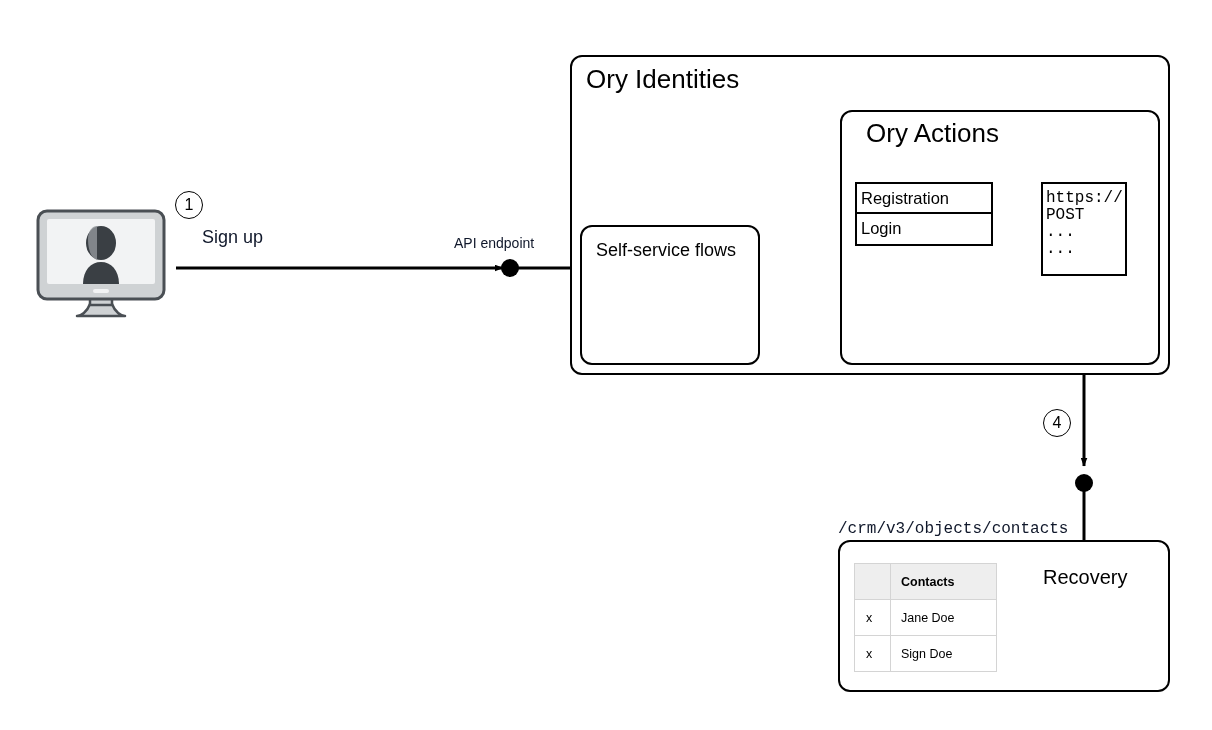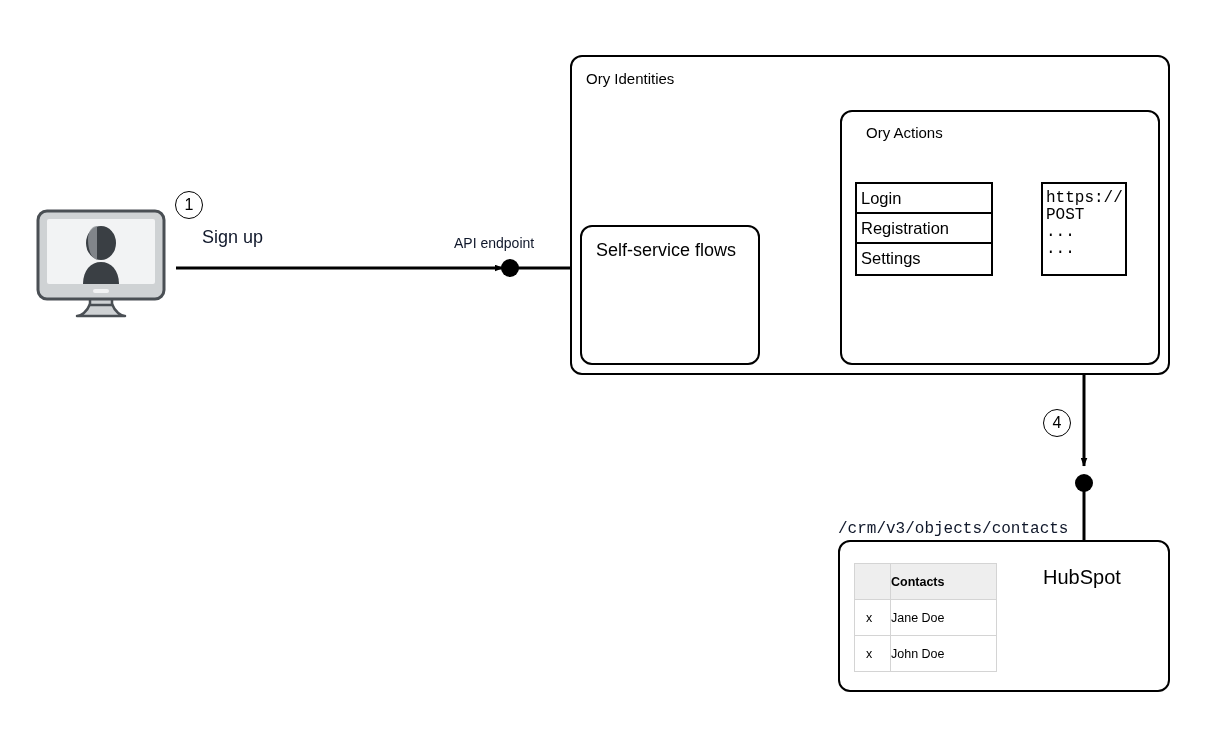--- a/index.html
+++ b/index.html
@@ -48,21 +48,21 @@
   #hubspot-box {
     left: 838px; top: 540px; width: 332px; height: 152px;
   }
   #code-box {
     left: 1041px; top: 182px; width: 86px; height: 94px;
     border-width: 2.5px; border-radius: 0;
   }
 
   .box-title {
     position: absolute;
-    font-size: 15px;
+    font-size: 26px;
     line-height: 22px;
     white-space: nowrap;
     color: #000;
   }
   #ory-identities-title { left: 586px; top: 68px; }
   #ory-actions-title { left: 866px; top: 122px; }
   #self-service-title { left: 596px; top: 239px; font-size: 18px; }
   #hubspot-title { left: 1043px; top: 566px; font-size: 20px; }
 
   
@@ -136,21 +136,21 @@
   #contacts-table {
     position: absolute;
     left: 854px; top: 563px;
     border-collapse: collapse;
     font-size: 12.5px;
     background: #fff;
   }
   #contacts-table td, #contacts-table th {
     border: 1px solid #d4d4d4;
     box-sizing: border-box;
-    padding: 0 0;
+    padding: 0 10px;
     height: 36px;
     text-align: left;
     font-weight: normal;
     color: #000;
   }
   #contacts-table thead th { background: #eeeeee; font-weight: bold; }
   #contacts-table .col-x { width: 36px; text-align: left; padding: 0 0 0 11px; }
   #contacts-table .col-name { width: 106px; }
 </style>
 </head>
@@ -210,46 +210,45 @@
   <div class="box round" id="ory-identities-box"></div>
   <div class="box-title" id="ory-identities-title">Ory Identities</div>
 
   <div class="box round" id="self-service-box"></div>
   <div class="box-title" id="self-service-title">Self-service flows</div>
 
   <div class="box round" id="ory-actions-box"></div>
   <div class="box-title" id="ory-actions-title">Ory Actions</div>
 
   <div id="flow-list">
+    <div class="flow-item">Registration</div>
     <div class="flow-item">Login</div>
-    <div class="flow-item">Registration</div>
-    <div class="flow-item">Settings</div>
   </div>
 
   <div class="box" id="code-box"></div>
   <div id="code-box-text">https://
 POST
 ...
 ...</div>
 
   <div class="box round" id="hubspot-box"></div>
-  <div class="box-title" id="hubspot-title">HubSpot</div>
+  <div class="box-title" id="hubspot-title">Recovery</div>
 
   <table id="contacts-table">
     <thead>
       <tr>
         <th class="col-x"></th>
         <th class="col-name">Contacts</th>
       </tr>
     </thead>
     <tbody>
       <tr>
         <td class="col-x">x</td>
         <td class="col-name">Jane Doe</td>
       </tr>
       <tr>
         <td class="col-x">x</td>
-        <td class="col-name">John Doe</td>
+        <td class="col-name">Sign Doe</td>
       </tr>
     </tbody>
   </table>
 
 </div>
 
 </body></html>

